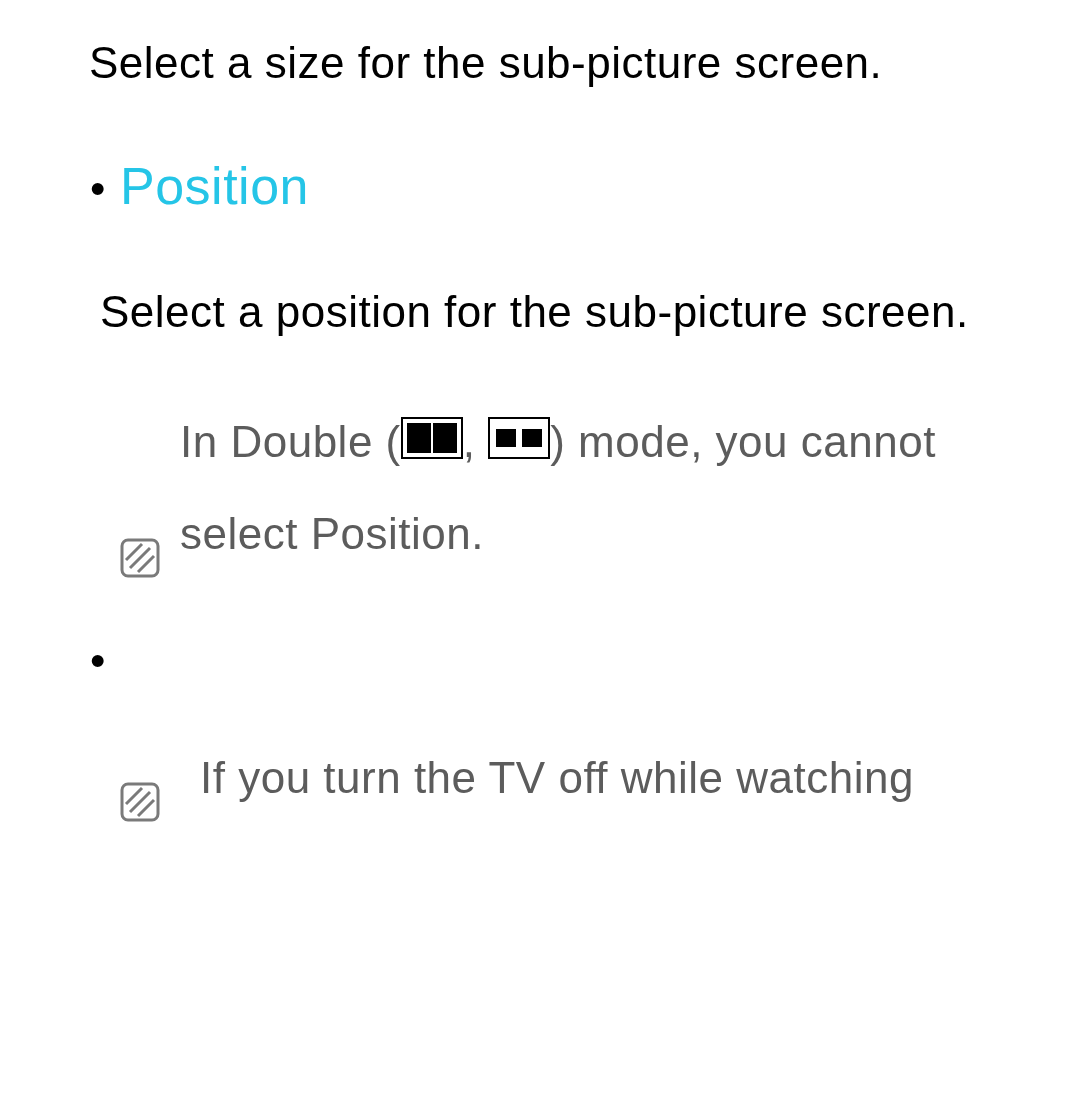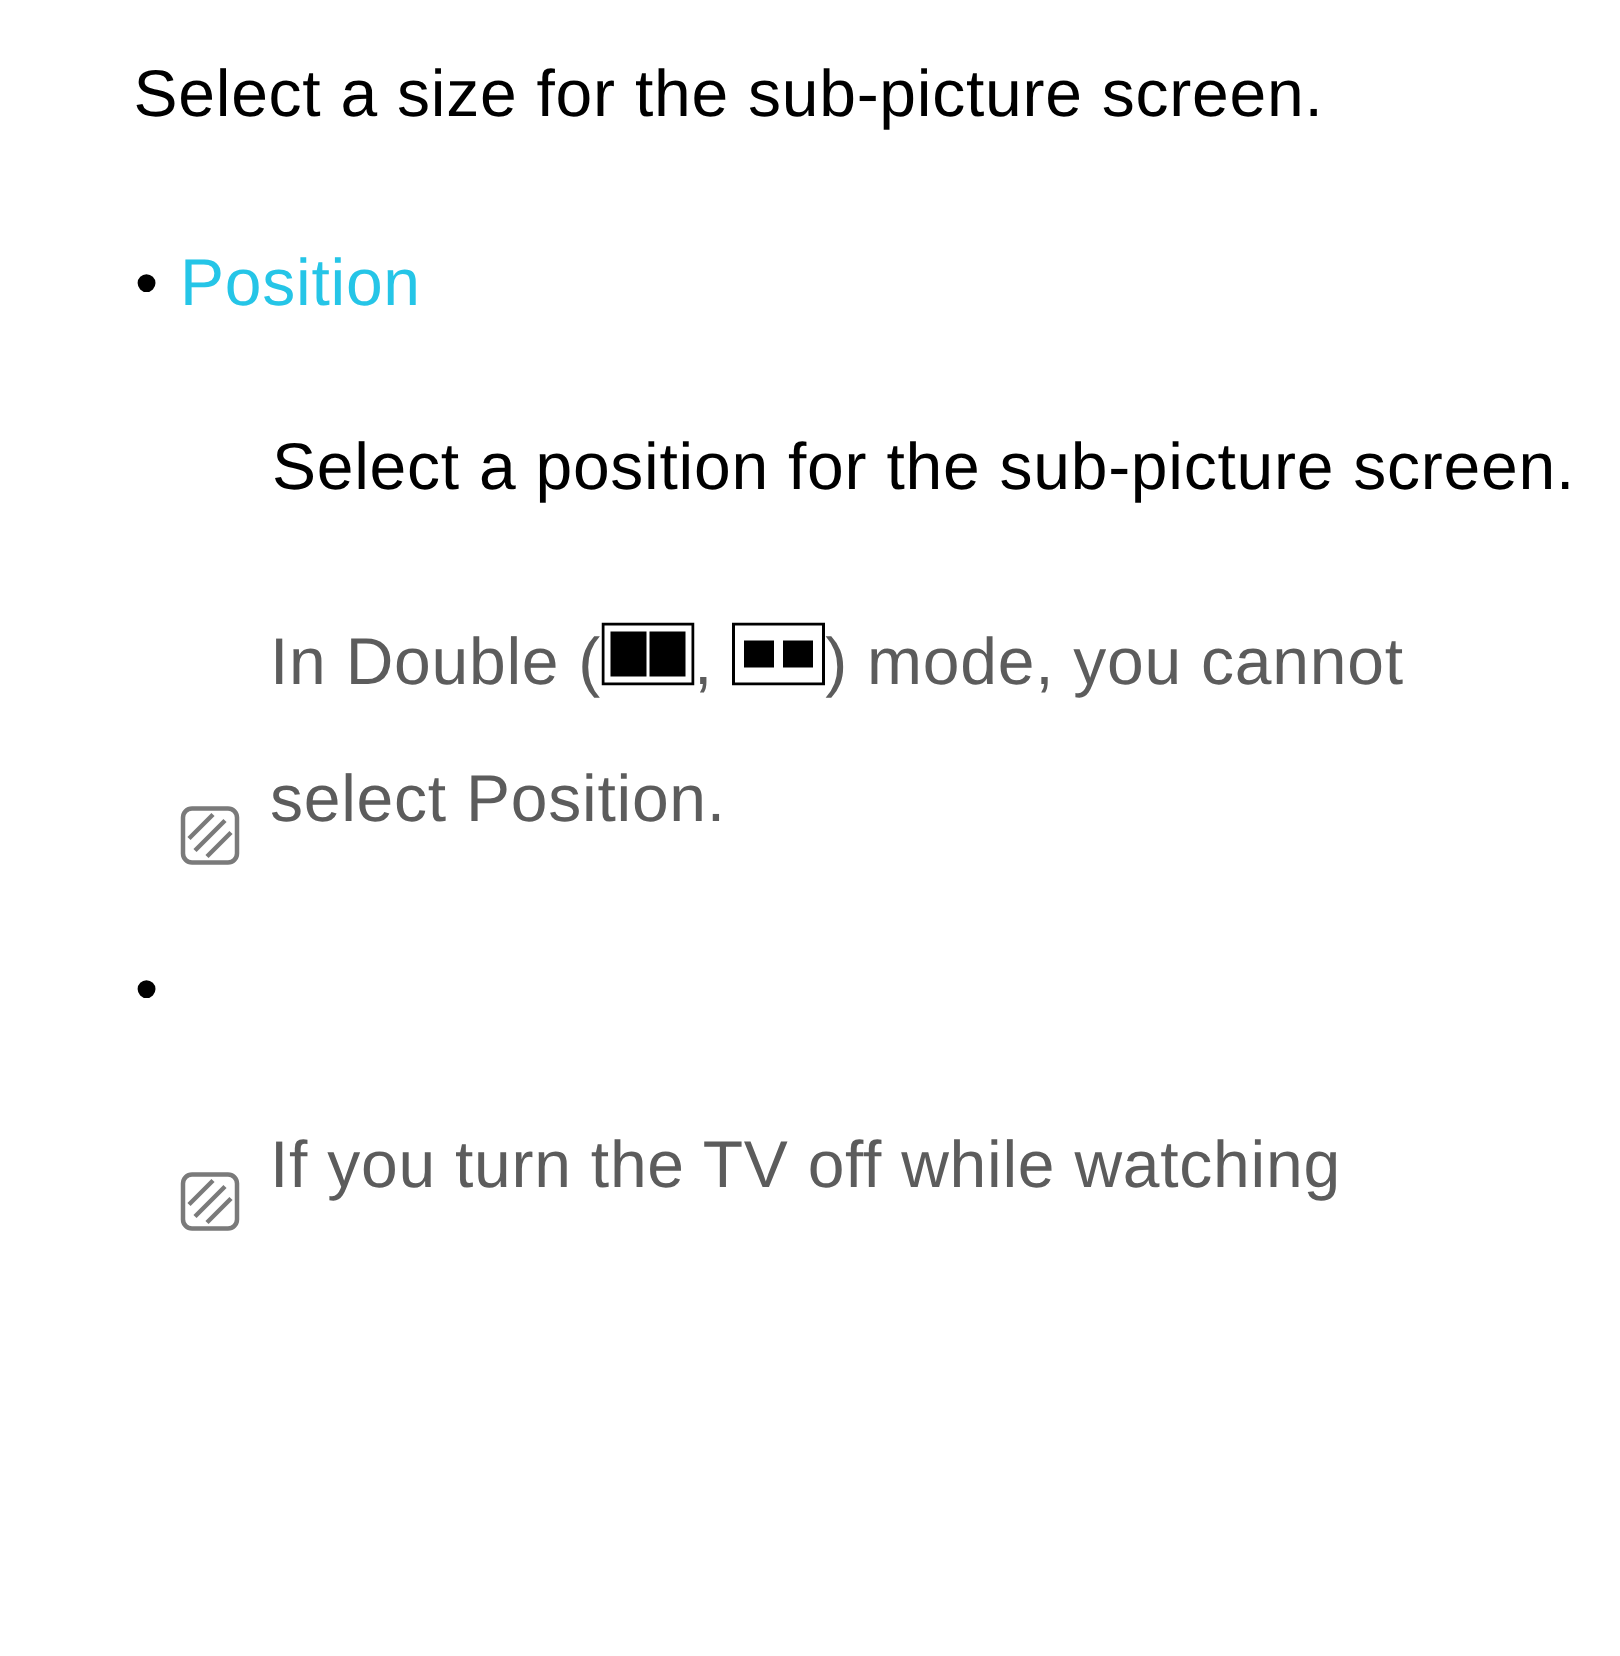--- a/index.html
+++ b/index.html
@@ -34,30 +34,29 @@
     }
     .bullet {
       font-size: 44px;
       color: #000;
       width: 30px;
       flex: 0 0 30px;
       line-height: 1.5;
     }
     .heading {
       color: #25c5e7;
-      font-size: 44px;
+      font-size: 52px;
       letter-spacing: 0.5px;
     }
     .desc {
-      margin-left: 42px;
+      margin-left: 70px;
       font-size: 44px;
       line-height: 2.1;
       margin-bottom: 40px;
       letter-spacing: 0.5px;
-      text-align: right;
     }
     .note-row {
       display: flex;
       align-items: flex-end;
       margin-left: 90px;
       margin-bottom: 50px;
     }
     .note-icon {
       flex: 0 0 40px;
       width: 40px;
@@ -121,21 +120,21 @@
         </svg>
       </span><span>) mode, you cannot select Position.</span>
     </span>
   </div>
 
   <div class="bullet-row">
     <span class="bullet">•</span>
   </div>
 
 
-  <div class="note-row" style="margin-bottom:0;">
+  <div class="note-row" style="margin-bottom:0;gap:20px;">
     <span class="note-icon">
       <svg viewBox="0 0 40 40">
         <rect x="2" y="2" width="36" height="36" rx="6" ry="6" fill="none" stroke="#7a7a7a" stroke-width="3"></rect>
         <line x1="10" y1="30" x2="30" y2="10" stroke="#7a7a7a" stroke-width="3"></line>
         <line x1="6" y1="22" x2="22" y2="6" stroke="#7a7a7a" stroke-width="3"></line>
         <line x1="18" y1="34" x2="34" y2="18" stroke="#7a7a7a" stroke-width="3"></line>
       </svg>
     </span>
     <span class="note-text">If you turn the TV off while watching</span>
   </div>

